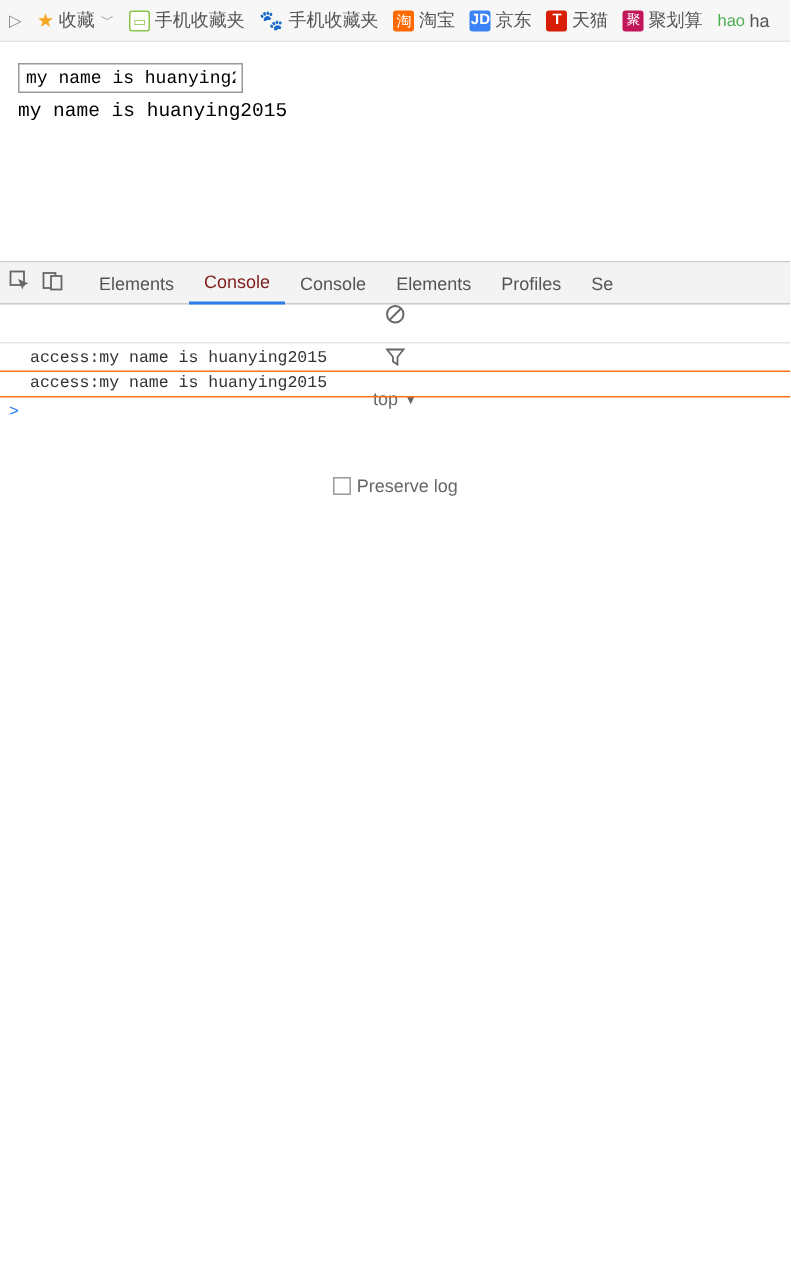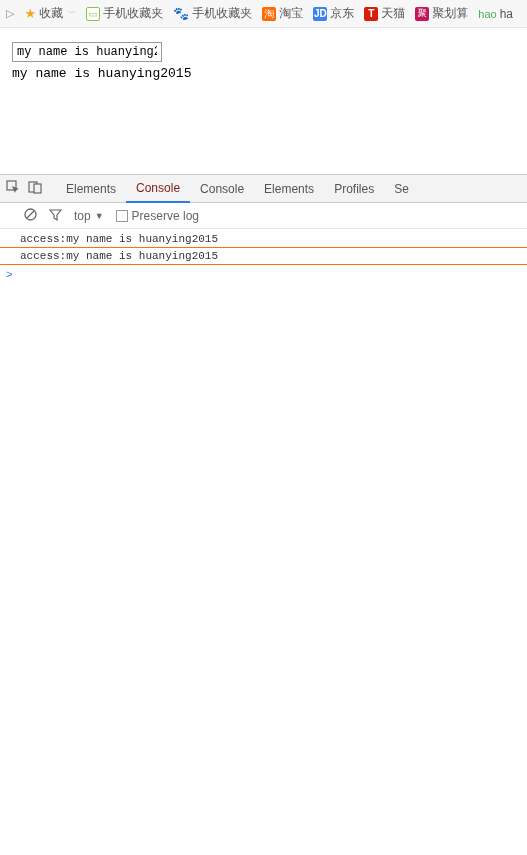--- a/index.html
+++ b/index.html
@@ -110,40 +110,42 @@
     }
     .dt-tab.active {
       color: #7f1d1d;
       border-bottom: 2px solid #2b7de9;
     }
     .dt-toolbar {
       height: 26px;
       border-bottom: 1px solid #e5e5e5;
       display: flex;
       align-items: center;
-      padding: 0 24px;
+      padding: 0 8px;
       gap: 12px;
       color: #666;
       font-size: 12px;
+      flex-direction: column;
     }
     .dt-tool-icon {
       cursor: pointer;
       color: #555;
     }
     .dt-tool-text {
       display: flex;
       align-items: center;
       gap: 4px;
       cursor: pointer;
     }
     .dt-checkbox {
       display: flex;
       align-items: center;
       gap: 4px;
       cursor: pointer;
+      margin-top: 32px;
     }
     .checkbox-box {
       width: 12px;
       height: 12px;
       border: 1px solid #999;
       background: #fff;
     }
     .console-body {
       font-family: Menlo, Consolas, "Courier New", monospace;
       font-size: 11px;

